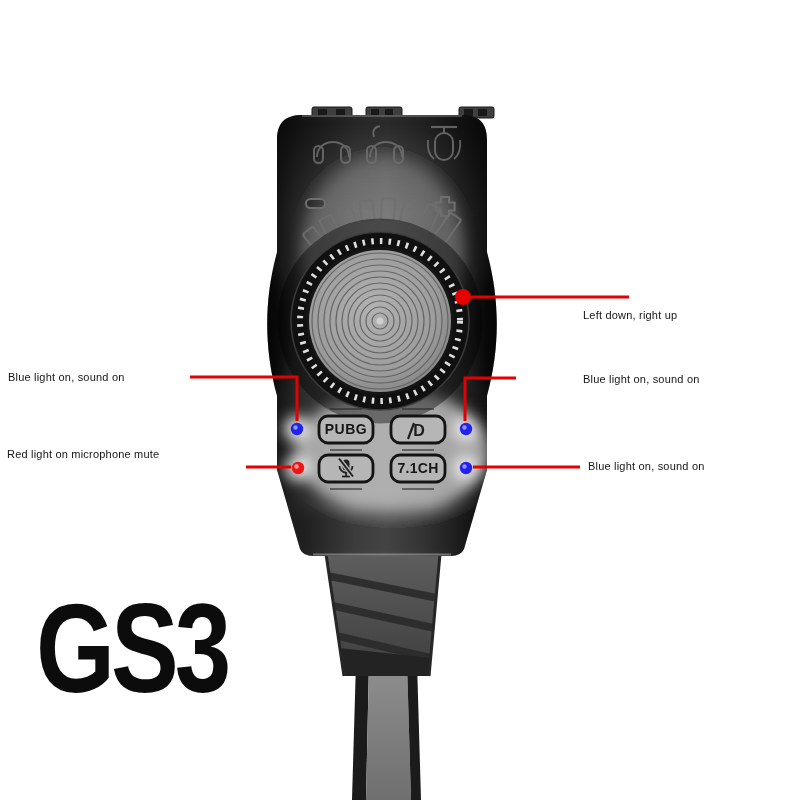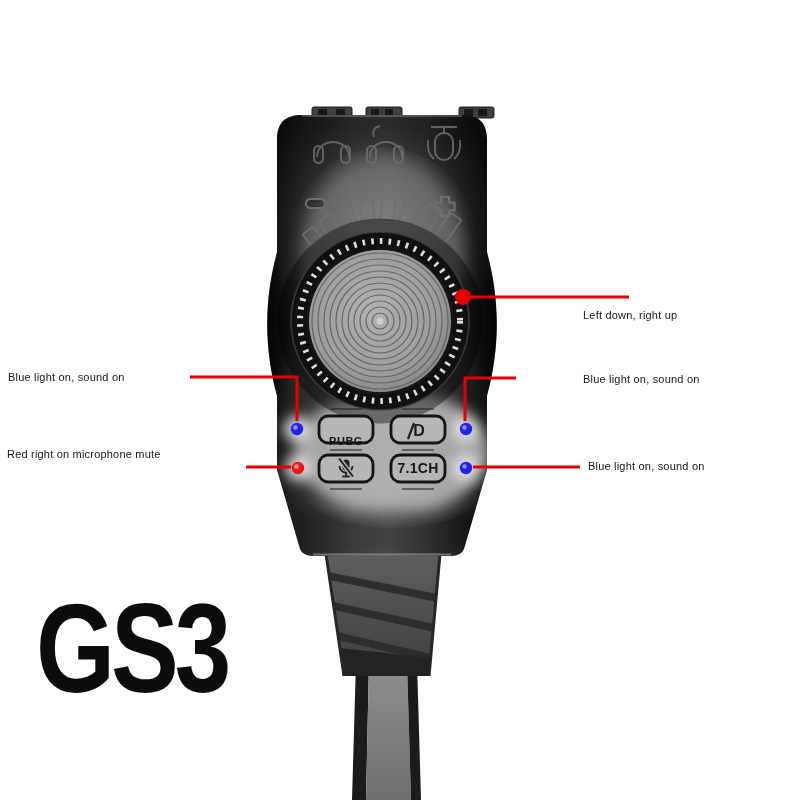--- a/index.html
+++ b/index.html
@@ -14,21 +14,21 @@
   }
   .model{
     position:absolute;left:36px;top:585px;
     font-size:127px;line-height:1;font-weight:bold;letter-spacing:-5px;
     color:#0c0c0c;transform:scaleX(.8);transform-origin:left top;
   }
   .btn-label{
     position:absolute;width:54px;height:27px;line-height:27px;text-align:center;
     font-weight:bold;color:#161616;
   }
-  .btn-label.pubg{left:319px;top:428px;font-size:11px;letter-spacing:.5px;}
+  .btn-label.pubg{left:319px;top:416px;font-size:14px;letter-spacing:.5px;}
   .btn-label.ch{left:391px;top:455px;font-size:14px;letter-spacing:.3px;}
 </style>
 </head>
 <body>
 
 <div class="stage">
 
 <svg width="800" height="800" viewBox="0 0 800 800">
   <defs>
     <clipPath id="bodyClip">
@@ -219,21 +219,21 @@
     <path d="M 463,297 H 629" stroke="#e60000"></path>
     <path d="M 190,377 H 297 V 421" stroke="#e60000"></path>
     <path d="M 246,467 H 291" stroke="#e60000"></path>
     <path d="M 516,378 H 465 V 421" stroke="#e60000"></path>
     <path d="M 473,467 H 580" stroke="#e60000"></path>
   </g>
   <circle cx="463" cy="297" r="8" fill="#e60000"></circle>
 </svg>
 
 <div class="ann" style="left:8px;top:367px">Blue light on, sound on</div>
-<div class="ann" style="left:7px;top:444px">Red right on microphone mute</div>
+<div class="ann" style="left:7px;top:444px">Red light on microphone mute</div>
 <div class="ann" style="left:583px;top:305px">Left down, right up</div>
 <div class="ann" style="left:583px;top:369px">Blue light on, sound on</div>
 <div class="ann" style="left:588px;top:456px">Blue light on, sound on</div>
 
 <div class="btn-label pubg">PUBG</div>
 <div class="btn-label ch">7.1CH</div>
 
 <div class="model">GS3</div>
 
 </div>

